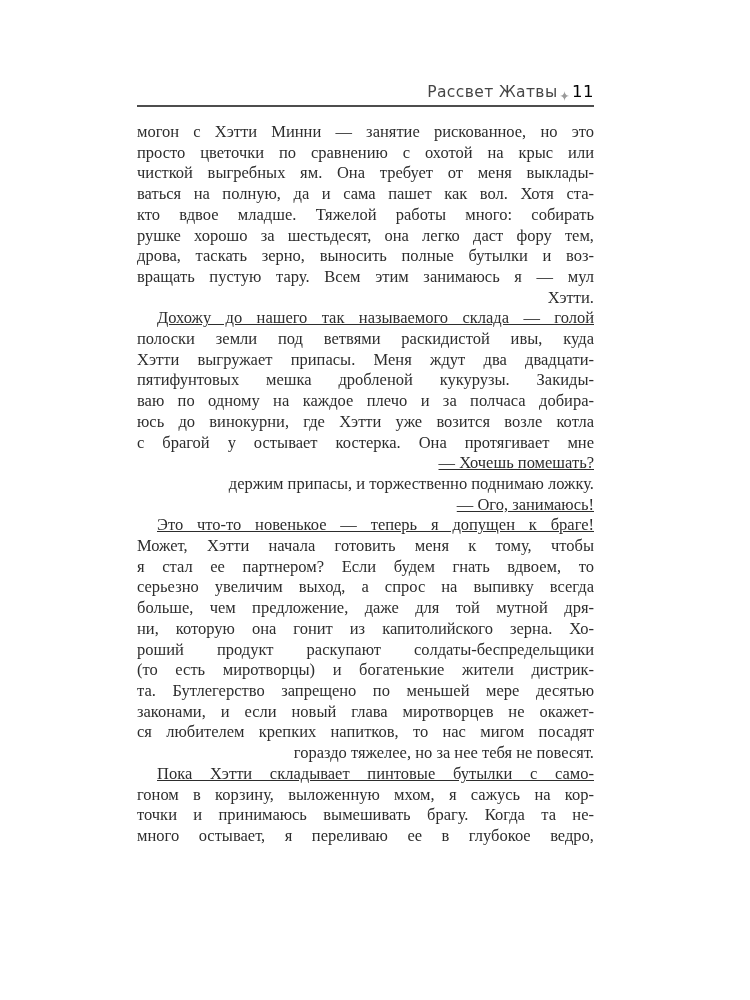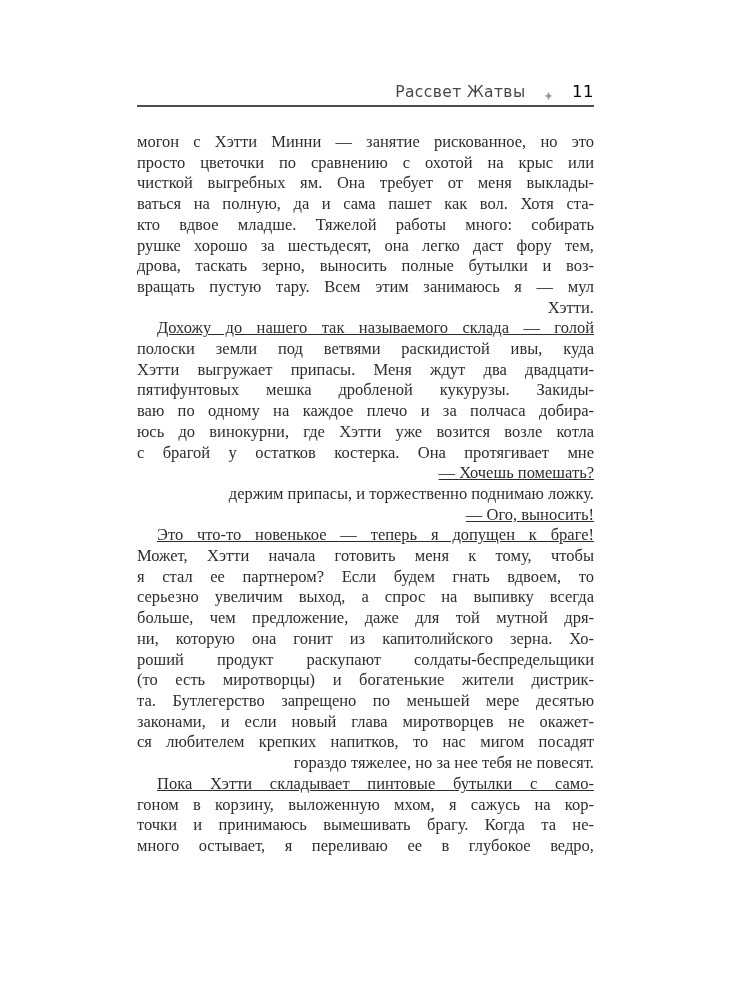--- a/index.html
+++ b/index.html
@@ -12,21 +12,21 @@
     font-family: "Liberation Serif", "DejaVu Serif", serif;
   }
   .header {
     position: absolute;
     top: 82px;
     left: 137px;
     width: 457px;
     display: flex;
     justify-content: flex-end;
     align-items: flex-end;
-    gap: 18px;
+    gap: 2px;
     font-family: "DejaVu Sans", "Liberation Sans", sans-serif;
     font-size: 15.5px;
     letter-spacing: 0.4px;
     color: #464646;
     line-height: 20px;
   }
   .diamond {
     font-size: 12px;
     color: #9a9a9a;
     transform: scaleY(1.15);
@@ -41,21 +41,21 @@
     position: absolute;
     left: 137px;
     top: 105px;
     width: 457px;
     height: 2px;
     background: #4d4d4d;
   }
   .body-text {
     position: absolute;
     left: 137px;
-    top: 132px;
+    top: 122px;
     width: 457px;
     font-size: 16.5px;
     line-height: 20.7px;
     color: #2d2d2d;
   }
   .line { text-align: right; }
   .line.just { text-align: justify; text-align-last: justify; }
   .line.indent { text-indent: 20px; text-decoration: underline; }
 </style>
 </head>
@@ -77,24 +77,24 @@
       <div class="line just">рушке хорошо за шестьдесят, она легко даст фору тем,</div>
       <div class="line just">дрова, таскать зерно, выносить полные бутылки и воз-</div>
       <div class="line just">вращать пустую тару. Всем этим занимаюсь я — мул</div>
       <div class="line">Хэтти.</div>
       <div class="line just indent">Дохожу до нашего так называемого склада — голой</div>
       <div class="line just">полоски земли под ветвями раскидистой ивы, куда</div>
       <div class="line just">Хэтти выгружает припасы. Меня ждут два двадцати-</div>
       <div class="line just">пятифунтовых мешка дробленой кукурузы. Закиды-</div>
       <div class="line just">ваю по одному на каждое плечо и за полчаса добира-</div>
       <div class="line just">юсь до винокурни, где Хэтти уже возится возле котла</div>
-      <div class="line just">с брагой у остатков костерка. Она протягивает мне</div>
+      <div class="line just">с брагой у остывает костерка. Она протягивает мне</div>
       <div class="line indent">— Хочешь помешать?</div>
       <div class="line">держим припасы, и торжественно поднимаю ложку.</div>
-      <div class="line indent">— Ого, выносить!</div>
+      <div class="line indent">— Ого, занимаюсь!</div>
       <div class="line just indent">Это что-то новенькое — теперь я допущен к браге!</div>
       <div class="line just">Может, Хэтти начала готовить меня к тому, чтобы</div>
       <div class="line just">я стал ее партнером? Если будем гнать вдвоем, то</div>
       <div class="line just">серьезно увеличим выход, а спрос на выпивку всегда</div>
       <div class="line just">больше, чем предложение, даже для той мутной дря-</div>
       <div class="line just">ни, которую она гонит из капитолийского зерна. Хо-</div>
       <div class="line just">роший продукт раскупают солдаты-беспредельщики</div>
       <div class="line just">(то есть миротворцы) и богатенькие жители дистрик-</div>
       <div class="line just">та. Бутлегерство запрещено по меньшей мере десятью</div>
       <div class="line just">законами, и если новый глава миротворцев не окажет-</div>

